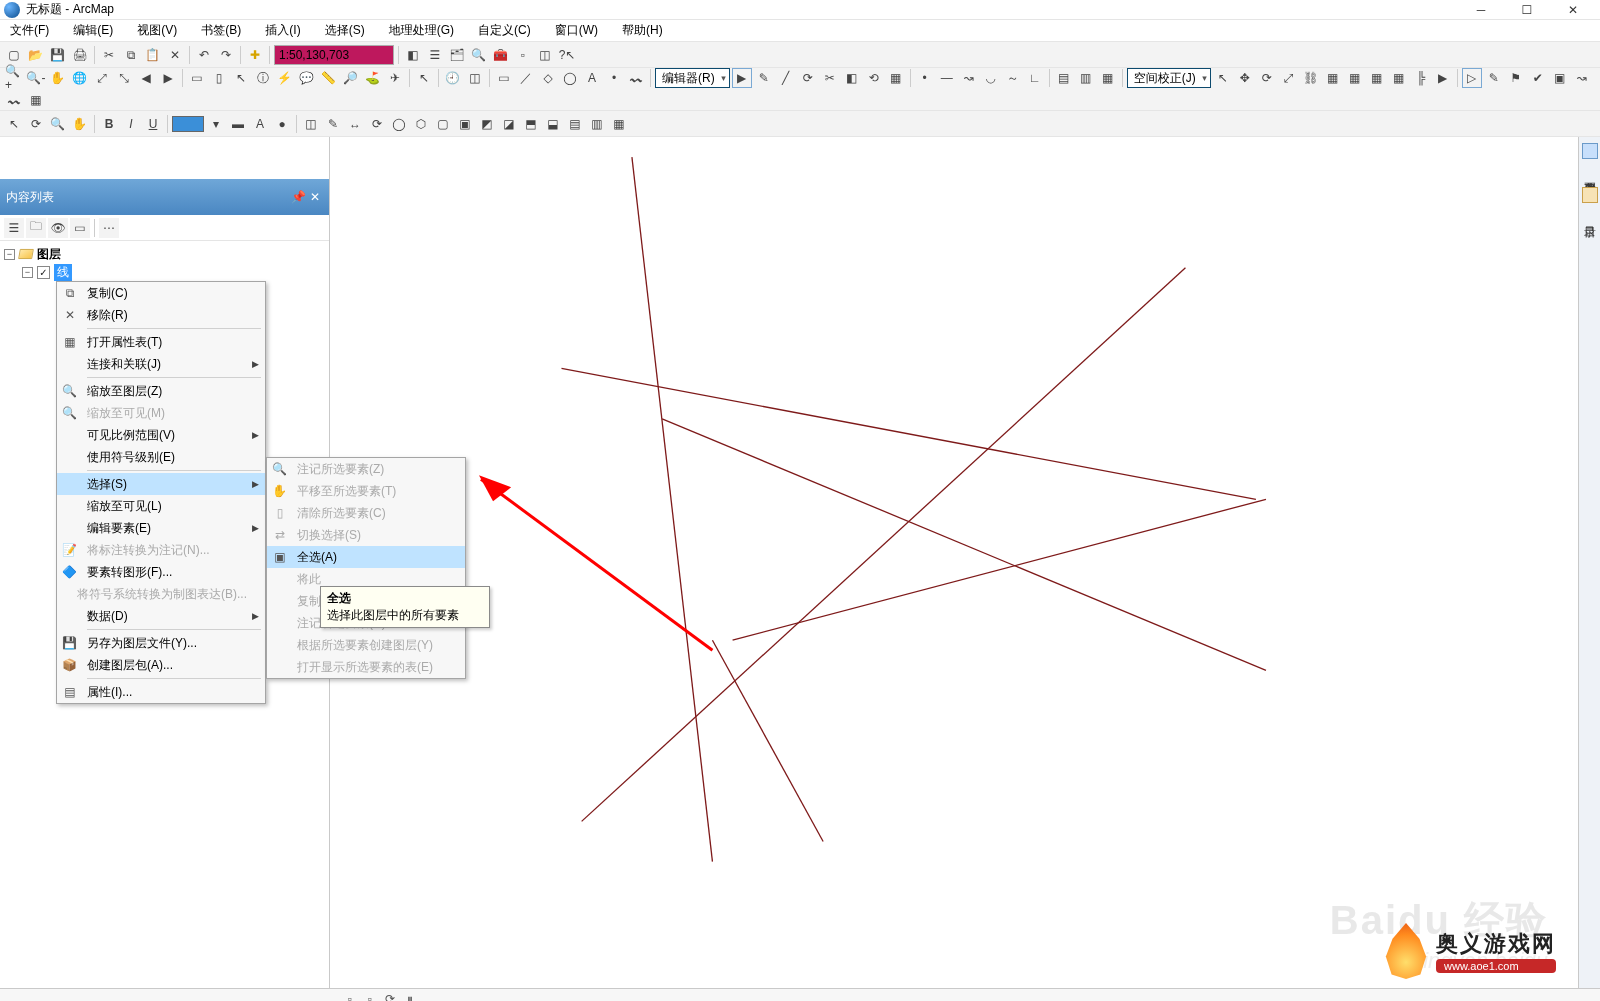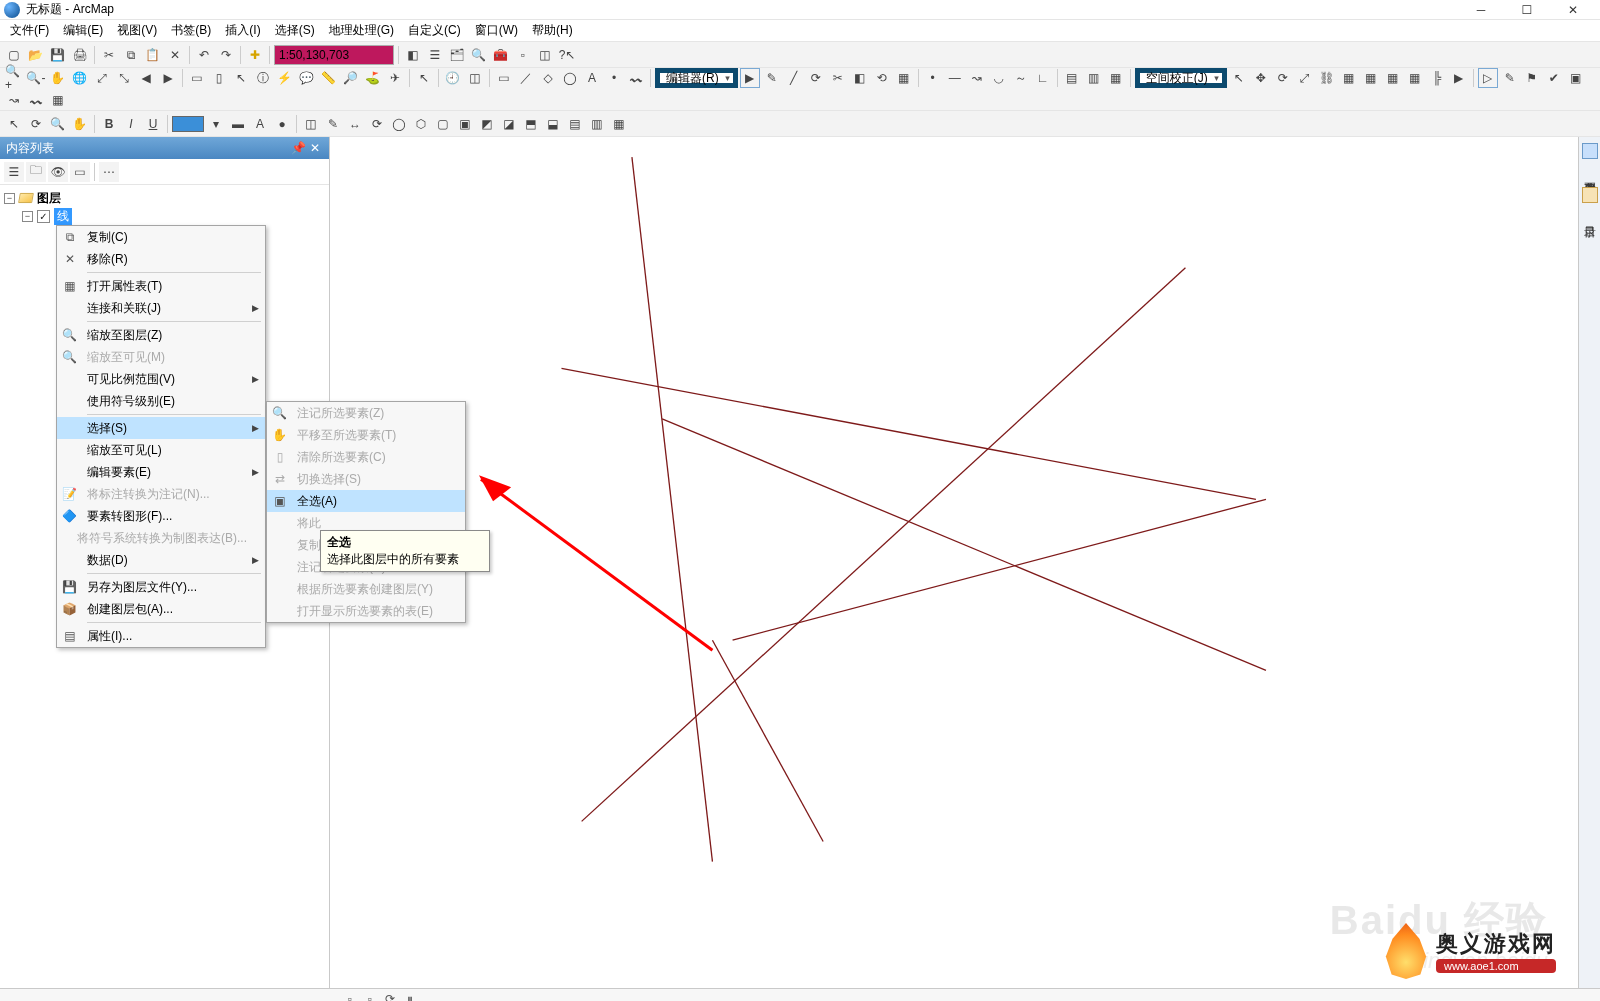--- a/index.html
+++ b/index.html
@@ -1,30 +1,30 @@
 <!DOCTYPE html>
 <html><head>
 <meta charset="utf-8">
 <style>
 * { margin: 0; padding: 0; box-sizing: border-box; font-family: "Microsoft YaHei", "Segoe UI", Tahoma, sans-serif; font-size: 12px; }
 html, body { width: 1600px; height: 1001px; overflow: hidden; background: #fff; }
 .titlebar { height: 20px; background: #fff; border-bottom: 1px solid #e5e5e5; display: flex; align-items: center; padding: 0 4px; }
 .titlebar .app-icon { width: 16px; height: 16px; background: radial-gradient(circle at 30% 30%, #6bb6ff, #0a4b8c); border-radius: 50%; margin-right: 6px; }
 .titlebar .title { flex: 1; }
 .titlebar .win-btn { width: 46px; height: 30px; display: flex; align-items: center; justify-content: center; color: #333; }
-.menubar { height: 22px; display: flex; align-items: center; padding: 0 4px; gap: 2px; border-bottom: 1px solid #e5e5e5; }
+.menubar { height: 22px; display: flex; align-items: center; padding: 0 4px; gap: 12px; border-bottom: 1px solid #e5e5e5; }
 .menubar .menu-item { padding: 2px 6px; cursor: default; }
 .toolbar-row { min-height: 26px; display: flex; align-items: center; padding: 0 4px; gap: 2px; border-bottom: 1px solid #e5e5e5; background: #f3f3f3; flex-wrap: wrap; }
 .tb-btn { width: 20px; height: 20px; border: 1px solid transparent; display: flex; align-items: center; justify-content: center; color: #444; background: #f3f3f3; }
 .tb-sep { width: 1px; height: 18px; background: #ccc; margin: 0 2px; }
 .tb-input { height: 20px; border: 1px solid #adadad; padding: 0 4px; background: #be185d; }
 .tb-color-swatch { width: 32px; height: 16px; background: #3b8fd8; border: 1px solid #666; }
 .main-area { display: flex; height: calc(1001px - 30px - 22px - 26px - 26px - 26px - 20px); }
 .toc-panel { width: 330px; background: #fff; border-right: 1px solid #c9c9c9; display: flex; flex-direction: column; }
-.toc-header { height: 22px; background: linear-gradient(#6fa7d8, #4a87c2); color: #fff; display: flex; align-items: center; padding: 0 6px; font-weight: normal; }
+.toc-header { height: 36px; background: linear-gradient(#6fa7d8, #4a87c2); color: #fff; display: flex; align-items: center; padding: 0 6px; font-weight: normal; margin-top: 42px; }
 .toc-header .spacer { flex: 1; }
 .toc-header .hdr-btn { width: 16px; height: 16px; display: flex; align-items: center; justify-content: center; cursor: pointer; color: #fff; }
 .toc-toolbar { height: 26px; display: flex; align-items: center; gap: 2px; padding: 0 4px; border-bottom: 1px solid #e5e5e5; }
 .toc-tree { flex: 1; padding: 4px 4px; position: relative; }
 .tree-row { display: flex; align-items: center; height: 18px; gap: 4px; }
 .tree-toggle { width: 11px; height: 11px; border: 1px solid #888; display: flex; align-items: center; justify-content: center; font-size: 9px; line-height: 1; color: #444; }
 .tree-icon { width: 14px; height: 14px; }
 .layers-icon { background: linear-gradient(135deg, #ffe9a8, #f7c44a); border: 1px solid #caa038; transform: skew(-10deg) scaleY(.7); }
 .checkbox { width: 13px; height: 13px; border: 1px solid #888; display: flex; align-items: center; justify-content: center; font-size: 10px; color: #222; }
 .layer-sel { background: #3399ff; color: #fff; padding: 0 3px; }
@@ -45,21 +45,21 @@
 .statusbar { height: 20px; border-top: 1px solid #c9c9c9; background: #f7f7f7; display: flex; align-items: center; padding: 0 8px; gap: 4px; }
 .statusbar .pager { width: 16px; height: 16px; display: flex; align-items: center; justify-content: center; color: #555; }
 .statusbar .spacer { flex: 1; }
 .watermark { position: absolute; right: 30px; bottom: 40px; color: #e8e8e8; font-size: 40px; font-weight: bold; letter-spacing: 2px; pointer-events: none; font-family: Arial; }
 .watermark2 { position: absolute; right: 30px; bottom: 14px; color: #eee; font-size: 22px; font-style: italic; pointer-events: none; }
 .corner-logo { position: absolute; right: 6px; bottom: 6px; width: 190px; height: 62px; display: flex; align-items: center; gap: 6px; pointer-events: none; }
 .corner-logo .flame { width: 48px; height: 56px; background: radial-gradient(circle at 50% 70%, #ffde6b, #ff8b1e 60%, #e44a0f); clip-path: polygon(50% 0%, 78% 28%, 92% 60%, 80% 92%, 50% 100%, 20% 92%, 8% 60%, 22% 28%); }
 .corner-logo .txt { display: flex; flex-direction: column; color: #222; }
 .corner-logo .txt1 { font-size: 22px; font-weight: bold; letter-spacing: 2px; }
 .corner-logo .txt2 { font-size: 11px; color: #d03; background: #c62828; color: #fff; border-radius: 4px; padding: 1px 8px; }
-.dd-btn { height: 20px; border: 5px solid #0c4a6e; padding: 0 14px 0 6px; background: #fff; position: relative; display: flex; align-items: center; }
+.dd-btn { height: 20px; border: 1px solid #0c4a6e; padding: 0 14px 0 6px; background: #fff; position: relative; display: flex; align-items: center; }
 .dd-btn::after { content: "▾"; position: absolute; right: 3px; font-size: 9px; color: #555; }
 </style>
 </head>
 <body>
 
 <div class="titlebar">
   <div class="app-icon"></div>
   <div class="title">无标题 - ArcMap</div>
   <div class="win-btn">─</div>
   <div class="win-btn">☐</div>

